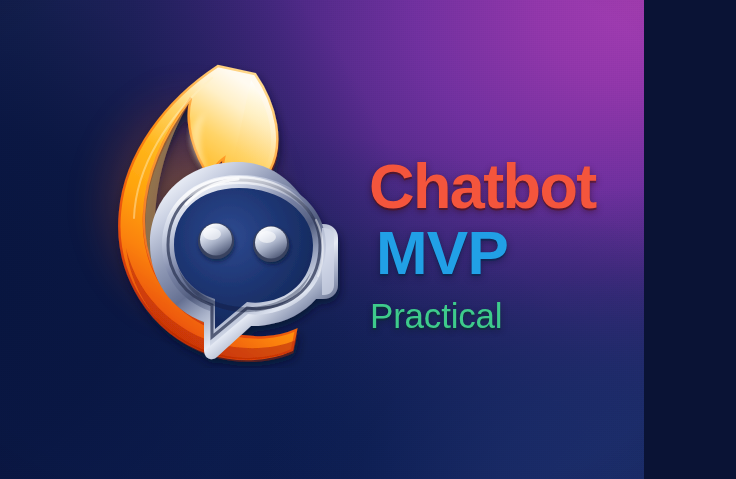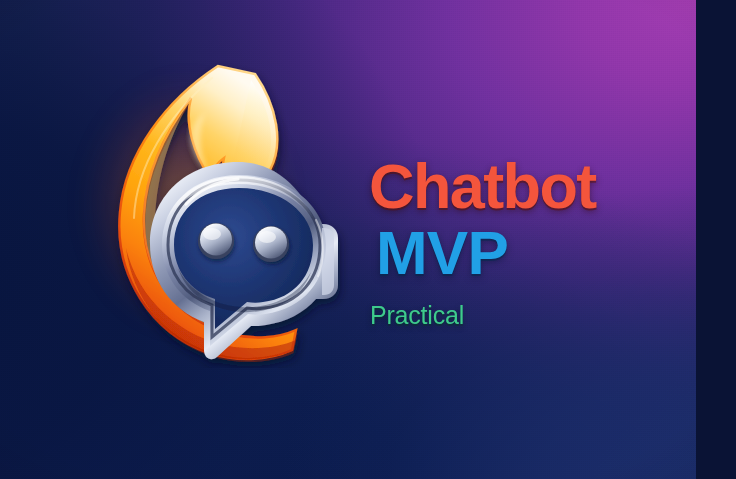--- a/index.html
+++ b/index.html
@@ -6,21 +6,21 @@
     margin: 0;
     padding: 0;
     background: #0a1335;
   }
   body {
     font-family: "Liberation Sans", sans-serif;
   }
 
   #banner {
     position: relative;
-    width: 696px;
+    width: 644px;
     height: 479px;
     overflow: hidden;
     background: #101a4d;
   }
 
   
   .bg-base {
     position: absolute;
     inset: 0;
     background:
@@ -141,21 +141,21 @@
     line-height: 66px;
     font-weight: 700;
     color: #21a0e6;
     letter-spacing: -0.8px;
     text-shadow:
       0 2px 0 rgba(6,42,78,0.60),
       0 3px 7px rgba(4,20,46,0.50);
   }
   .line-sub {
     margin-left: 1px;
-    font-size: 25px;
+    font-size: 35px;
     line-height: 39px;
     font-weight: 500;
     color: #3ecb8c;
     letter-spacing: -0.2px;
     text-shadow:
       0 2px 0 rgba(8,56,40,0.50),
       0 3px 6px rgba(4,26,20,0.42);
   }
   #line-practical { margin-top: 10px; }
   #line-implementation { margin-top: 1px; }

